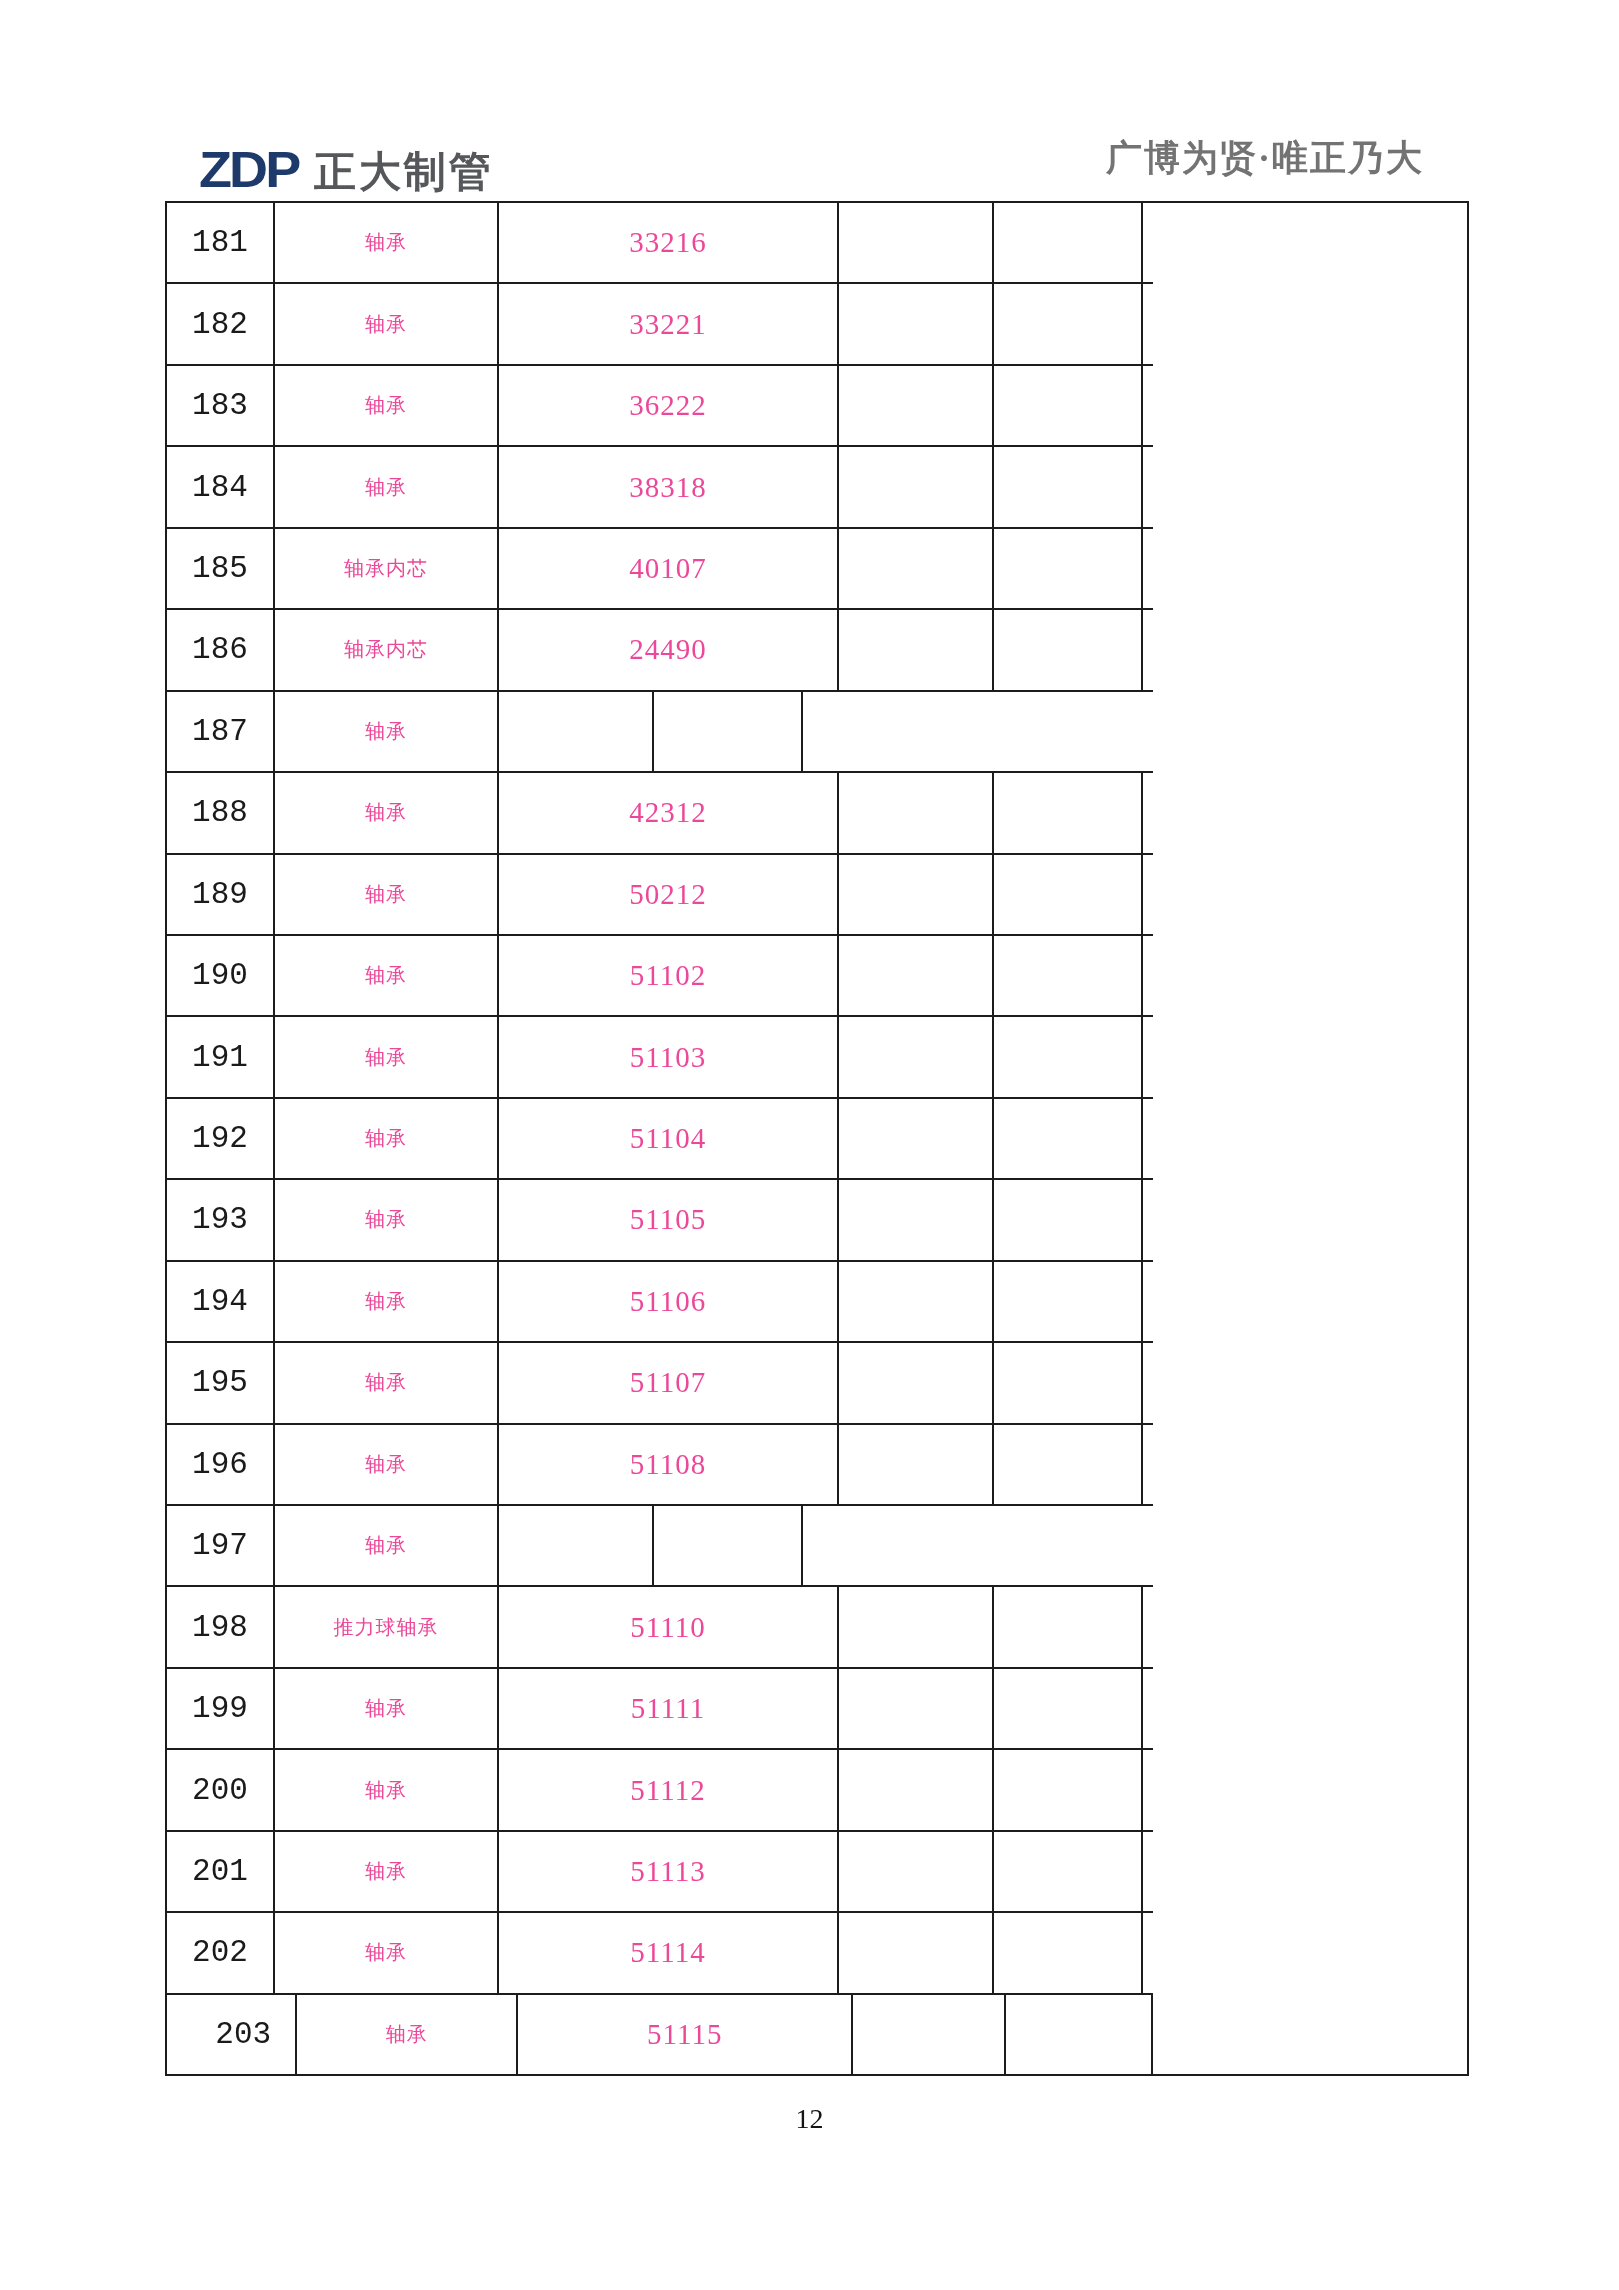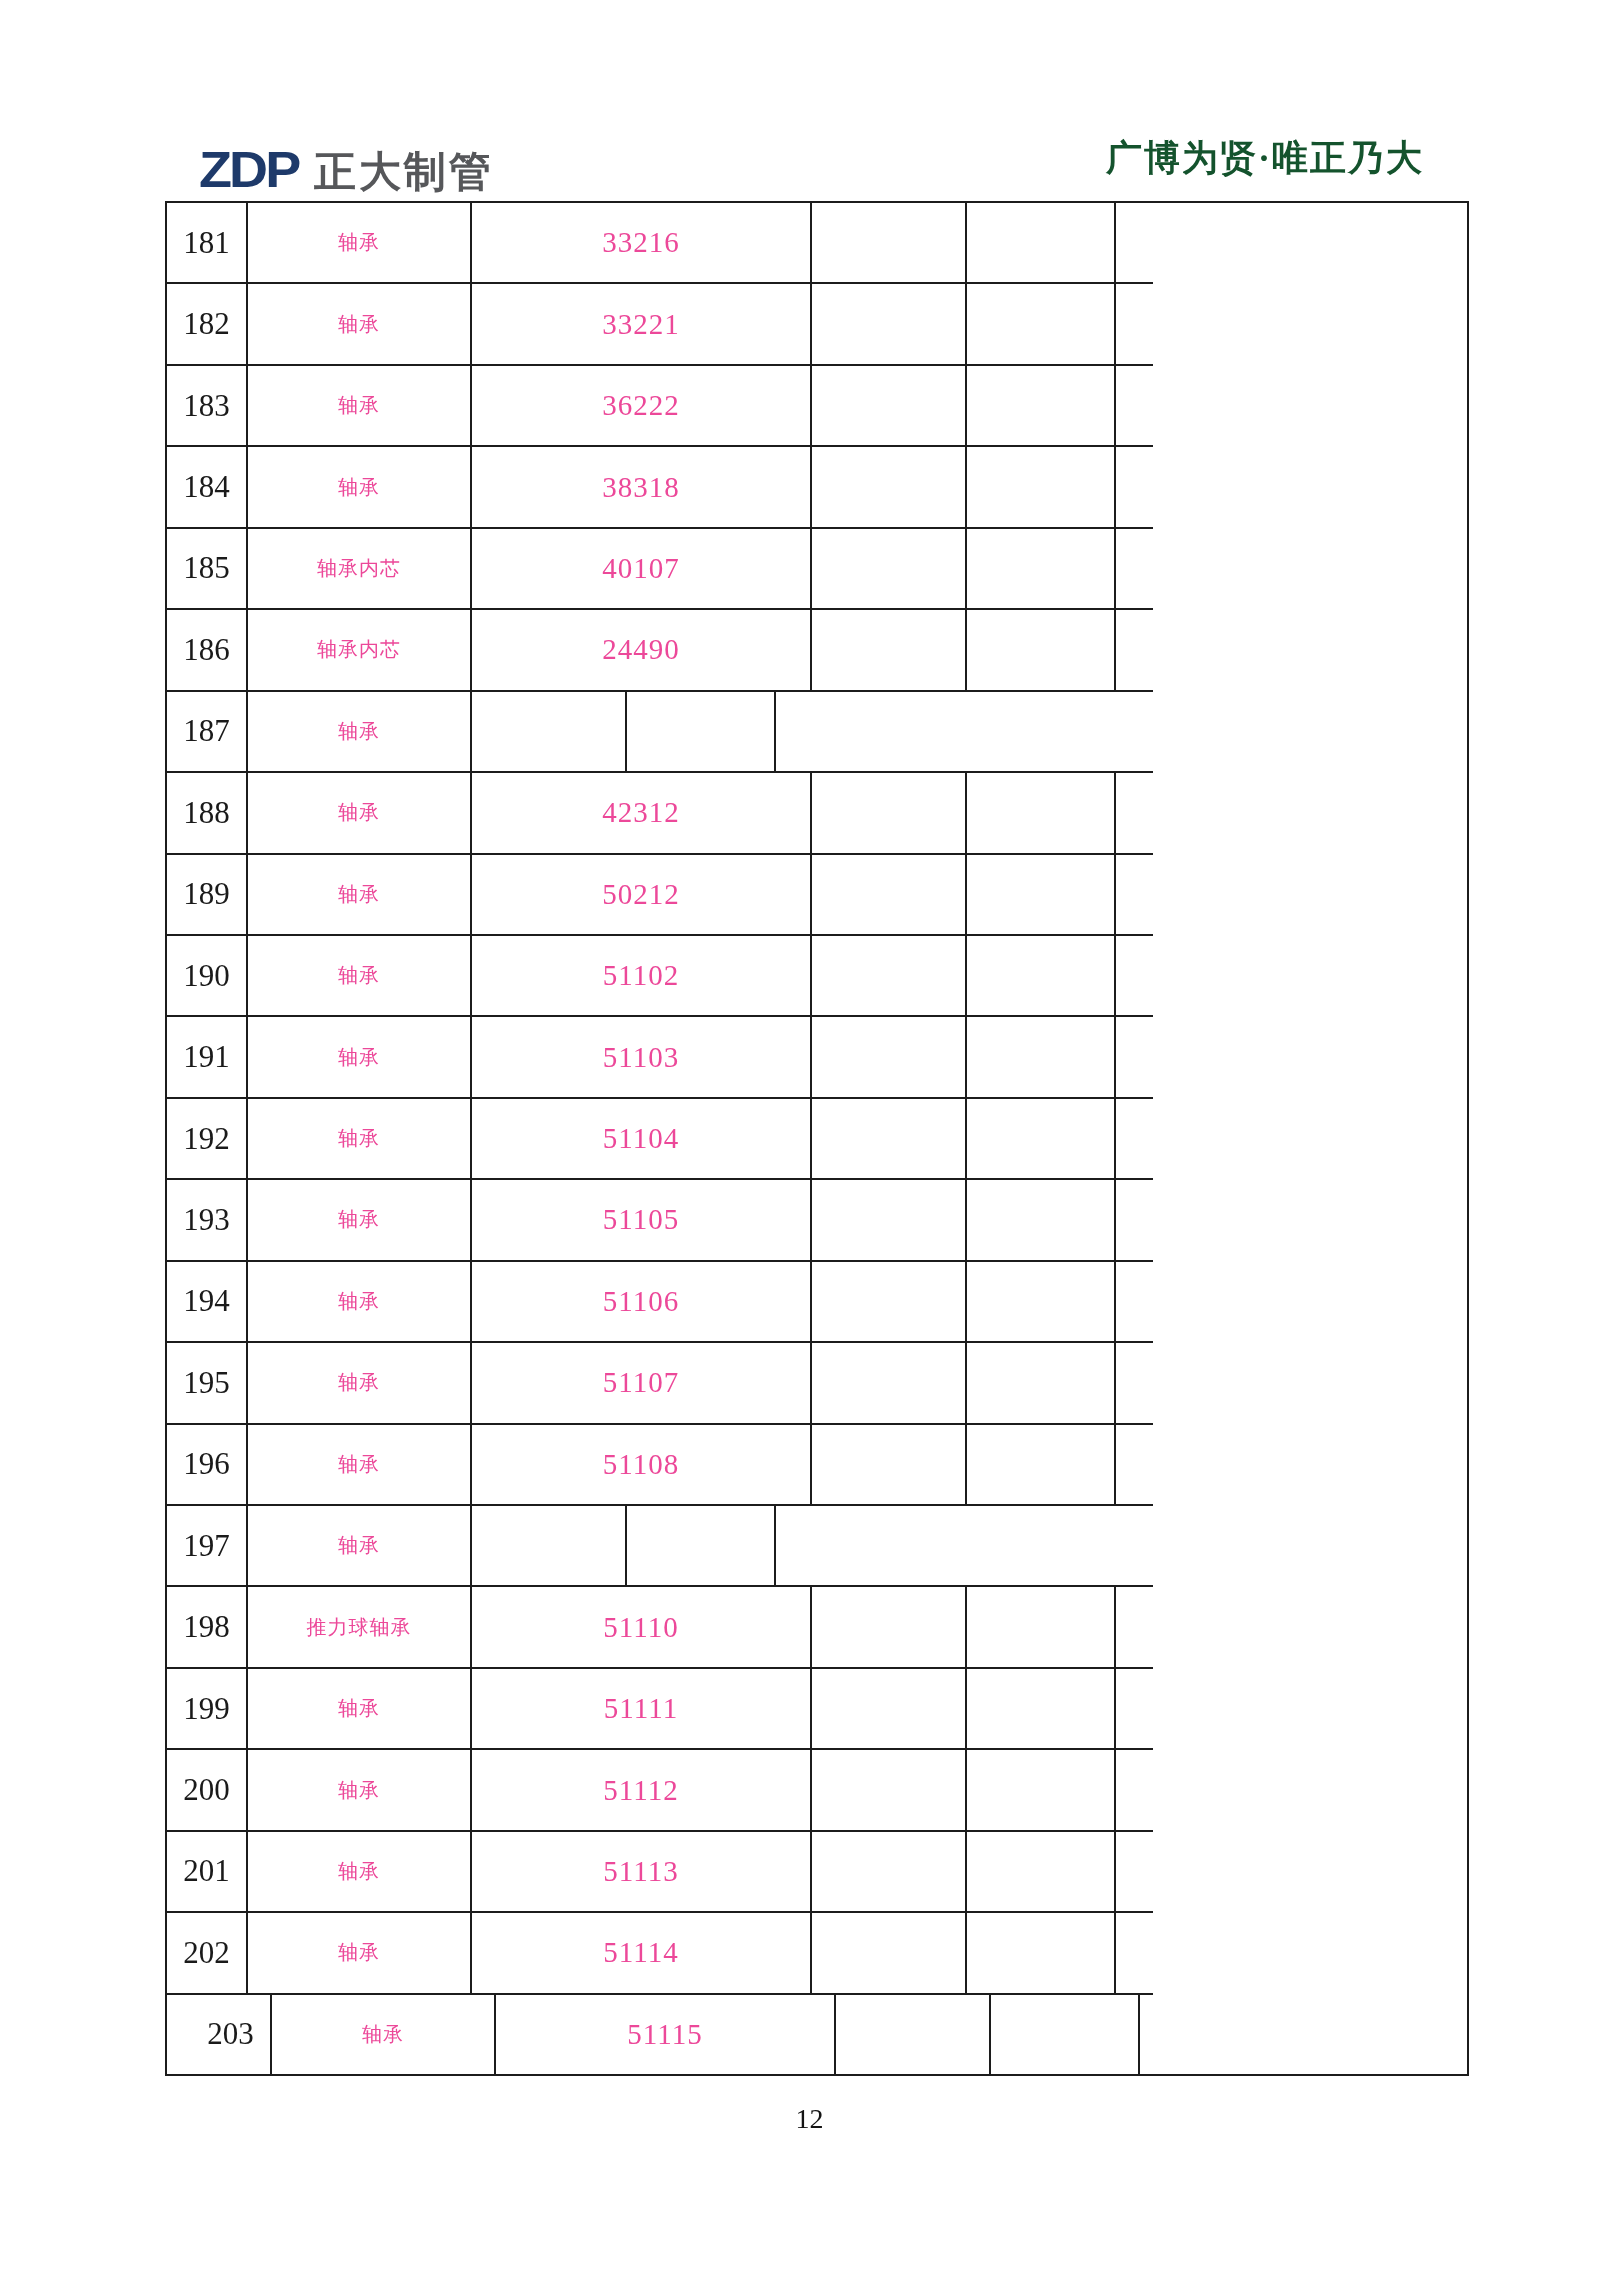--- a/index.html
+++ b/index.html
@@ -25,21 +25,21 @@
     font-family:"Liberation Sans", sans-serif;
     font-weight:700;font-size:42px;letter-spacing:2.9px;
     color:#56575a;
     margin-left:15.7px;
     position:relative;top:-2.9px;
   }
   .slogan{
     position:absolute;top:140px;right:195px;
     font-family:"Liberation Serif", serif;
     font-weight:700;font-size:36px;letter-spacing:2px;
-    color:#14532d;line-height:1;white-space:nowrap;margin-left:8px;
+    color:#737373;line-height:1;white-space:nowrap;margin-left:8px;
   }
   
   .tbl{
     position:absolute;left:165px;top:201px;
     width:1304px;height:1875px;
     box-sizing:border-box;
     border:2.9px solid #1c1c1c;
     display:flex;background:#ffffff;
   }
   .rows-area{
@@ -50,21 +50,21 @@
     border-bottom:2px solid #1c1c1c;
     min-height:0;
   }
   .trow:last-child{border-bottom:none;padding-left:24px;}
   .c{
     box-sizing:border-box;
     border-right:2px solid #1c1c1c;
     display:flex;align-items:center;justify-content:center;
     overflow:hidden;
   }
-  .c-no{width:81px;font-family:Liberation Serif, serif;font-size:31px;color:#1a1a1a;}
+  .c-no{width:108px;font-family:Liberation Mono, monospace;font-size:31px;color:#1a1a1a;}
   .c-name{width:224px;font-family:"Liberation Serif", serif;font-size:20px;color:#ec4899;letter-spacing:1px;}
   .c-code{width:340px;font-family:Liberation Serif, serif;font-size:29px;color:#ec4899;letter-spacing:1px;}
   .c-e1{width:155px;}
   .c-e2{width:149px;}
   .merged{
     width:314px;flex:0 0 auto;background:#ffffff;
   }
   
   .pagenum{
     position:absolute;top:2105px;left:0;width:1619px;

